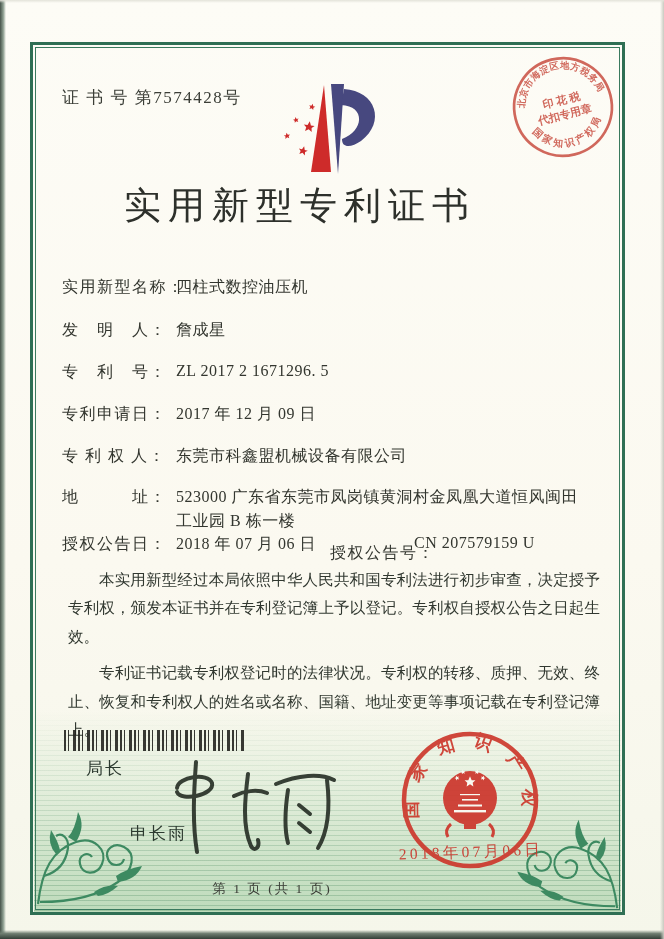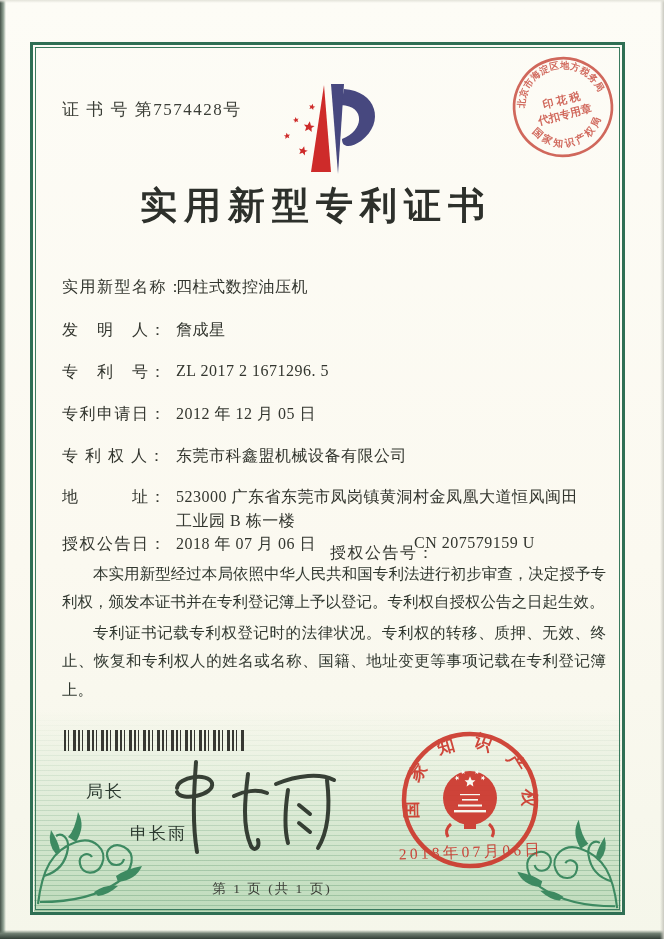--- a/index.html
+++ b/index.html
@@ -16,36 +16,36 @@
   
   .frame{position:absolute;left:30px;top:42px;width:595px;height:873px;border:3px solid #2f6f54;box-sizing:border-box;z-index:2;}
   .frame::after{content:"";position:absolute;inset:2px;border:1px solid #3a7a5e;}
   
   .greenband{position:absolute;left:34px;top:710px;width:587px;height:202px;z-index:1;
      background:linear-gradient(180deg,rgba(208,230,204,0) 0%,rgba(208,230,204,.45) 35%,rgba(184,216,182,.9) 100%);}
   .greenband::after{content:"";position:absolute;inset:0;
      background:repeating-linear-gradient(180deg,rgba(74,138,96,.3) 0 1px,rgba(0,0,0,0) 1px 5px);
      -webkit-mask-image:linear-gradient(180deg,transparent 0%,#000 85%);
      mask-image:linear-gradient(180deg,transparent 0%,#000 85%);}
-  .certno{position:absolute;left:62px;top:98px;font-size:17px;letter-spacing:1.5px;z-index:5;color:#3b3e37;}
+  .certno{position:absolute;left:62px;top:86px;font-size:17px;letter-spacing:1.5px;z-index:5;color:#3b3e37;}
   .logo{position:absolute;left:278px;top:80px;width:120px;height:104px;z-index:5;}
   .taxstamp{position:absolute;left:510px;top:54px;width:106px;height:106px;z-index:6;transform:rotate(-14deg);opacity:.85;}
-  .title{position:absolute;left:16px;top:181px;width:600px;text-align:center;font-size:37px;font-weight:700;
+  .title{position:absolute;left:0;top:181px;width:600px;text-align:center;font-size:37px;font-weight:400;
          letter-spacing:7px;color:#2d302b;z-index:5;}
   .row{position:absolute;left:0;width:664px;font-size:16px;z-index:5;}
   .lab{position:absolute;left:62px;white-space:pre;letter-spacing:1.5px;}
   .lab2{position:absolute;left:330px;white-space:pre;letter-spacing:1.5px;margin-top:9px;}
   .val{position:absolute;left:160px;white-space:pre;letter-spacing:.5px;padding-left:16px;}
   .val2{position:absolute;left:414px;white-space:pre;letter-spacing:.5px;}
   .paras{position:absolute;left:60px;top:558px;width:548px;font-size:15.5px;line-height:28.4px;
          text-align:justify;color:#313830;z-index:5;}
-  .paras p{margin:2px;text-indent:2em;}
+  .paras p{margin:8px;text-indent:2em;}
   .barcode{position:absolute;left:64px;top:730px;width:182px;height:21px;z-index:6;opacity:.9;
      background:repeating-linear-gradient(90deg,#23231f 0 2px,rgba(0,0,0,0) 2px 4px,#23231f 4px 5px,rgba(0,0,0,0) 5px 9px,#23231f 9px 12px,rgba(0,0,0,0) 12px 14px);}
-  .sig-title{position:absolute;left:86px;top:780px;font-size:17px;font-family:"Liberation Sans","DejaVu Sans",sans-serif;color:#2c3a30;z-index:6;letter-spacing:2px;}
+  .sig-title{position:absolute;left:86px;top:757px;font-size:17px;font-family:"Liberation Sans","DejaVu Sans",sans-serif;color:#2c3a30;z-index:6;letter-spacing:2px;}
   .sig-name{position:absolute;left:86px;top:822px;font-size:17px;font-family:"Liberation Sans","DejaVu Sans",sans-serif;color:#2c3a30;z-index:6;letter-spacing:2px;margin-left:44px;}
   .signature{position:absolute;left:158px;top:750px;width:188px;height:112px;z-index:6;}
   .seal{position:absolute;left:391px;top:724px;width:158px;height:158px;z-index:7;opacity:.93;}
   .fl{position:absolute;z-index:3;}
   .fl-left{left:34px;top:758px;width:150px;height:150px;}
   .fl-right{right:40px;top:768px;width:150px;height:144px;transform:scaleX(-1);}
   .footer{position:absolute;left:0;top:880px;width:544px;text-align:center;font-size:13.5px;letter-spacing:2px;z-index:6;color:#3b3e37;}
 </style>
 </head>
 <body>
@@ -126,21 +126,21 @@
   <div class="row" style="top:320px">
     <span class="lab">发　明　人：</span>
     <span class="val">詹成星</span>
   </div>
   <div class="row" style="top:362px">
     <span class="lab">专　利　号：</span>
     <span class="val">ZL 2017 2 1671296. 5</span>
   </div>
   <div class="row" style="top:404px">
     <span class="lab">专利申请日：</span>
-    <span class="val">2012 年 12 月 05 日</span>
+    <span class="val">2017 年 12 月 09 日</span>
   </div>
   <div class="row" style="top:446px">
     <span class="lab">专 利 权 人：</span>
     <span class="val">东莞市科鑫盟机械设备有限公司</span>
   </div>
   <div class="row" style="top:487px">
     <span class="lab">地　　　址：</span>
     <span class="val">523000 广东省东莞市凤岗镇黄洞村金凤凰大道恒风闽田</span>
   </div>
   <div class="row" style="top:511px">

